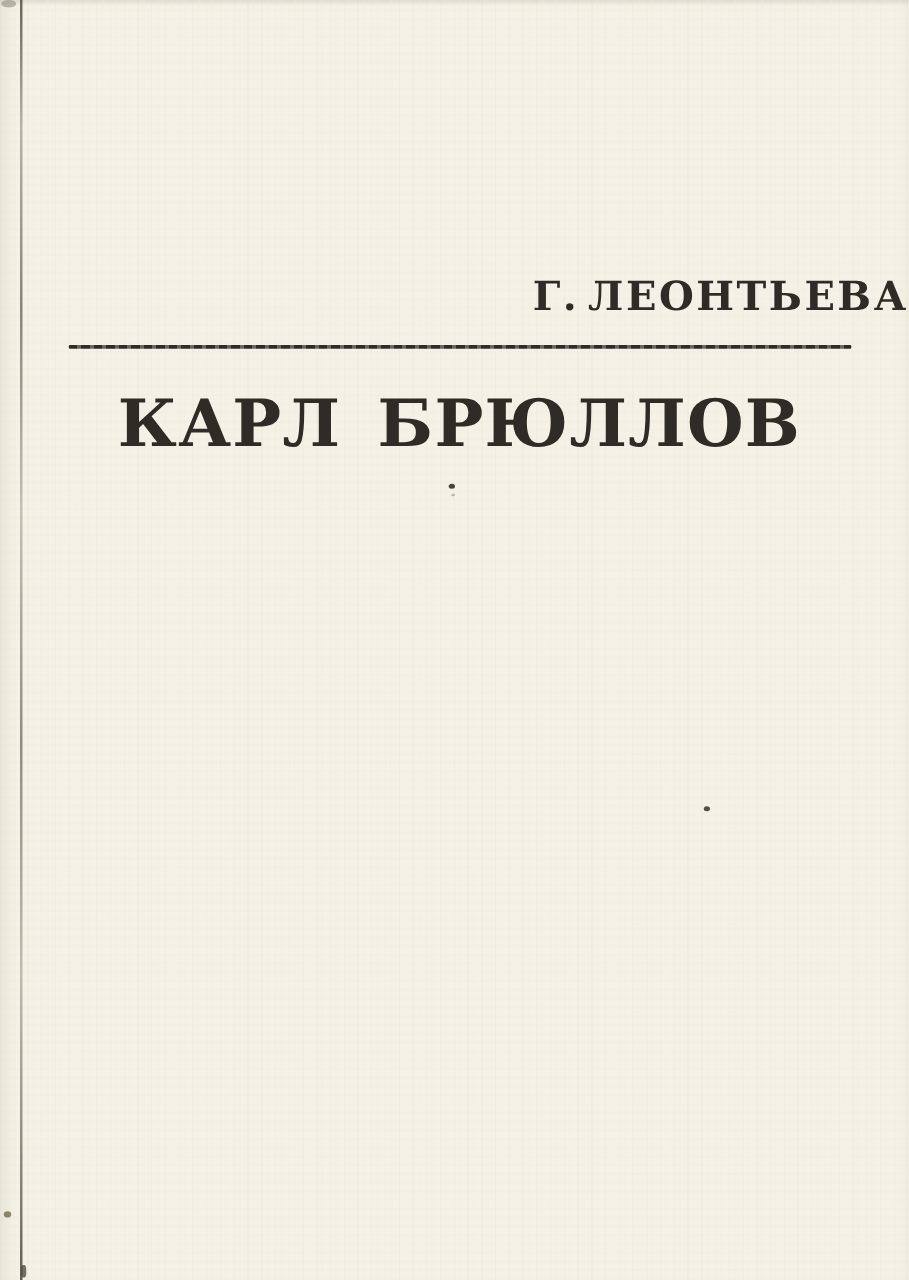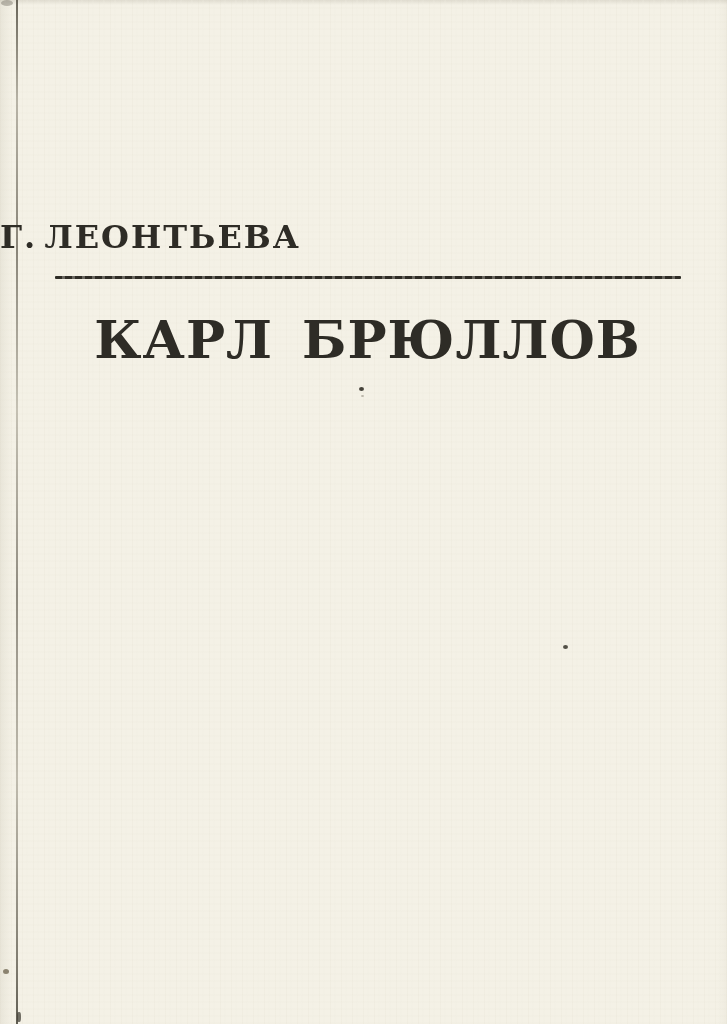--- a/index.html
+++ b/index.html
@@ -47,21 +47,21 @@
       rgba(102,97,85,0.70) 58%,
       rgba(130,124,108,0.45) 76%,
       rgba(95,91,79,0.80) 95%,
       rgba(80,77,66,0.90) 100%);
   }
   .author {
     position: absolute;
     top: 221px;
     left: 0;
     width: 100%;
-    text-align: left;
+    text-align: right;
     font-size: 32px;
     line-height: 1;
     font-weight: bold;
     letter-spacing: 2px;
     word-spacing: -6px;
     color: var(--ink, #2e2c26);
     white-space: nowrap;
   }
   .rule {
     position: absolute;

